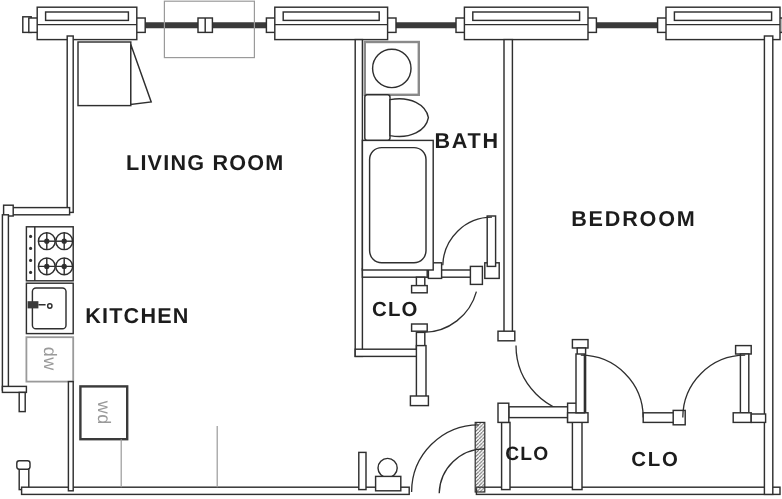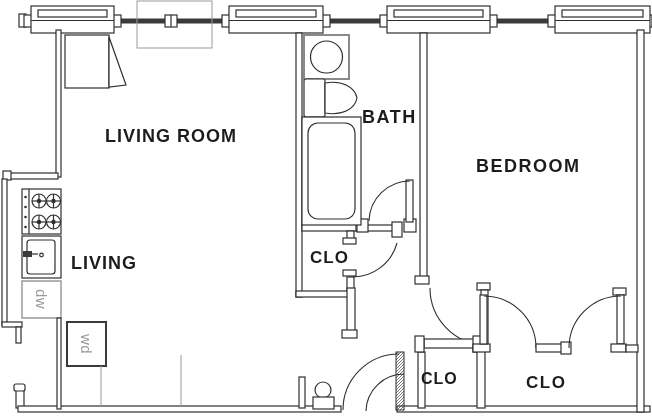--- a/index.html
+++ b/index.html
@@ -221,21 +221,21 @@
       <path class="fix" d="M 325 83 C 342 80 355 87 357 98 C 355 109 342 116 325 113 Z"></path>
     </g>
     <g>
       <rect class="fix" x="302" y="117" width="59" height="108"></rect>
       <rect class="ln" x="308" y="123" width="47" height="96" rx="10"></rect>
     </g>
   </g>
 </svg>
 
 <div class="lbl" style="left:85px; top:127px;margin-left:20px;">LIVING ROOM</div>
-<div class="lbl" style="left:71px; top:254px;">LIVING</div>
+<div class="lbl" style="left:71px; top:254px;">KITCHEN</div>
 <div class="lbl" style="left:362px; top:108px; letter-spacing:1.5px;">BATH</div>
-<div class="lbl" style="left:476px; top:157px; letter-spacing:1.5px;">BEDROOM</div>
+<div class="lbl" style="left:476px; top:173px; letter-spacing:1.5px;">BEDROOM</div>
 <div class="lbl lbl-md" style="left:310px; top:249px;">CLO</div>
 <div class="lbl lbl-sm" style="left:421px; top:371px;">CLO</div>
 <div class="lbl lbl-md" style="left:526px; top:374px; letter-spacing:1.5px;">CLO</div>
 <div class="appl" style="left:41px; top:299px;">dw</div>
 <div class="appl" style="left:86px; top:344px;">wd</div>
 </div>
 
 </body></html>

